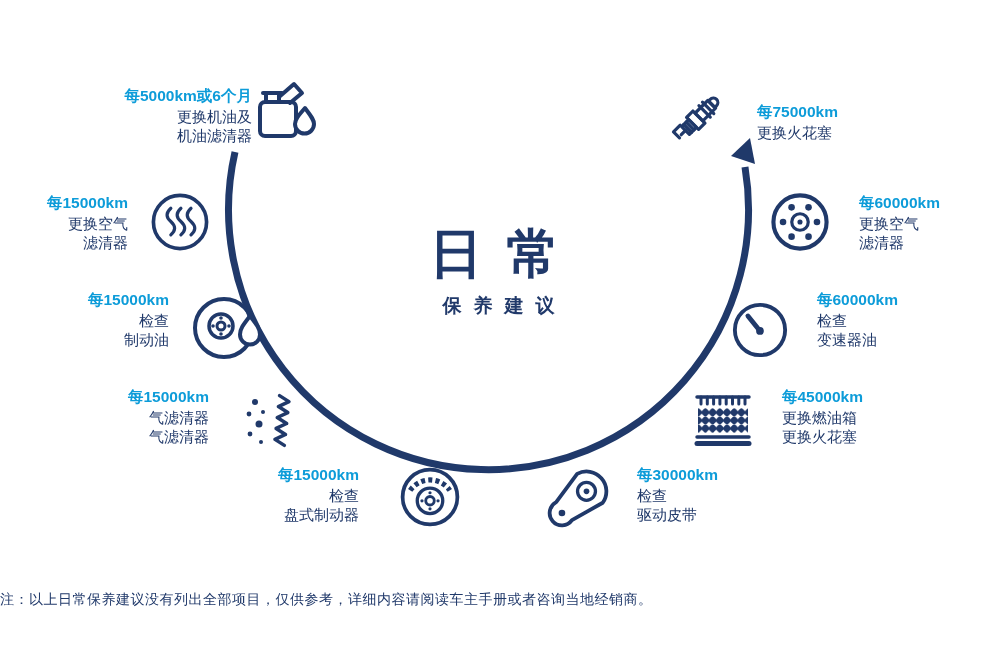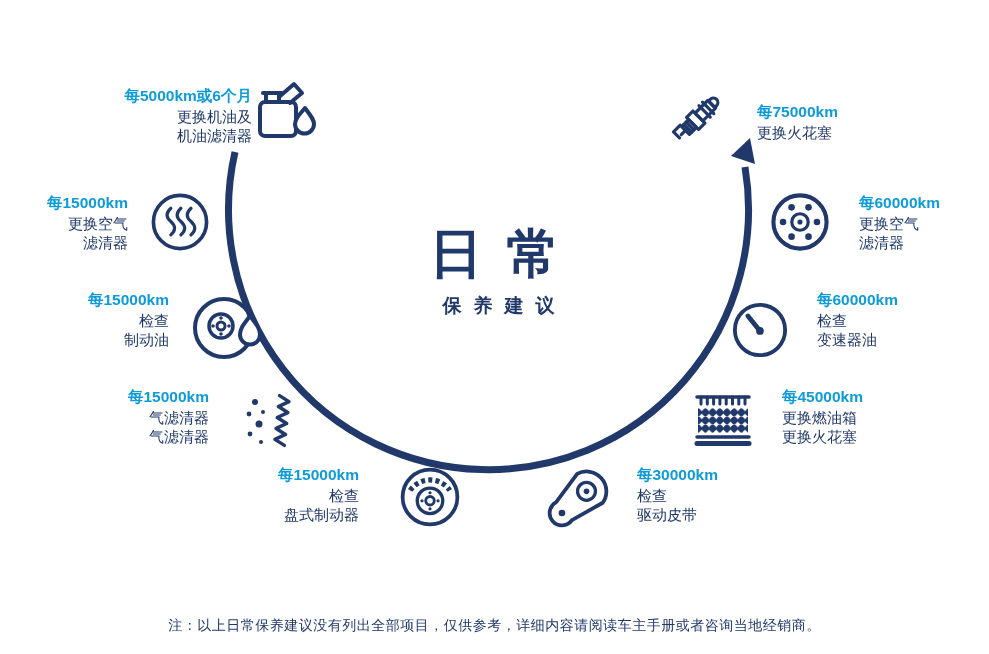--- a/index.html
+++ b/index.html
@@ -17,22 +17,22 @@
   .desc{color:var(--navy);}
   .center-title{
     position:absolute;left:0;right:0;top:219px;text-align:center;
     color:var(--navy);font-size:53px;font-weight:600;letter-spacing:24px;padding-left:24px;
   }
   .center-subtitle{
     position:absolute;left:0;right:0;top:293px;text-align:center;
     color:var(--navy);font-size:19px;font-weight:600;letter-spacing:12px;padding-left:20px;
   }
   .note{
-    position:absolute;left:0;right:0;top:591px;text-align:center;
-    color:var(--navy);font-size:14px;letter-spacing:0.5px;margin-top:26px;
+    position:absolute;left:0;right:0;top:591px;
+    color:var(--navy);font-size:14px;letter-spacing:0.5px;
   }
 </style>
 </head>
 <body>
 
 <div class="stage" style="--accent: #0d9cd9; --navy: #20396a;">
 
   <svg class="arc-layer" width="989" height="654" viewBox="0 0 989 654">
     <path d="M235,152 A260,260 0 1 0 745,167" fill="none" stroke="currentColor" stroke-width="7"></path>
     <polygon points="750,138 755,164 731,156" fill="currentColor"></polygon>

